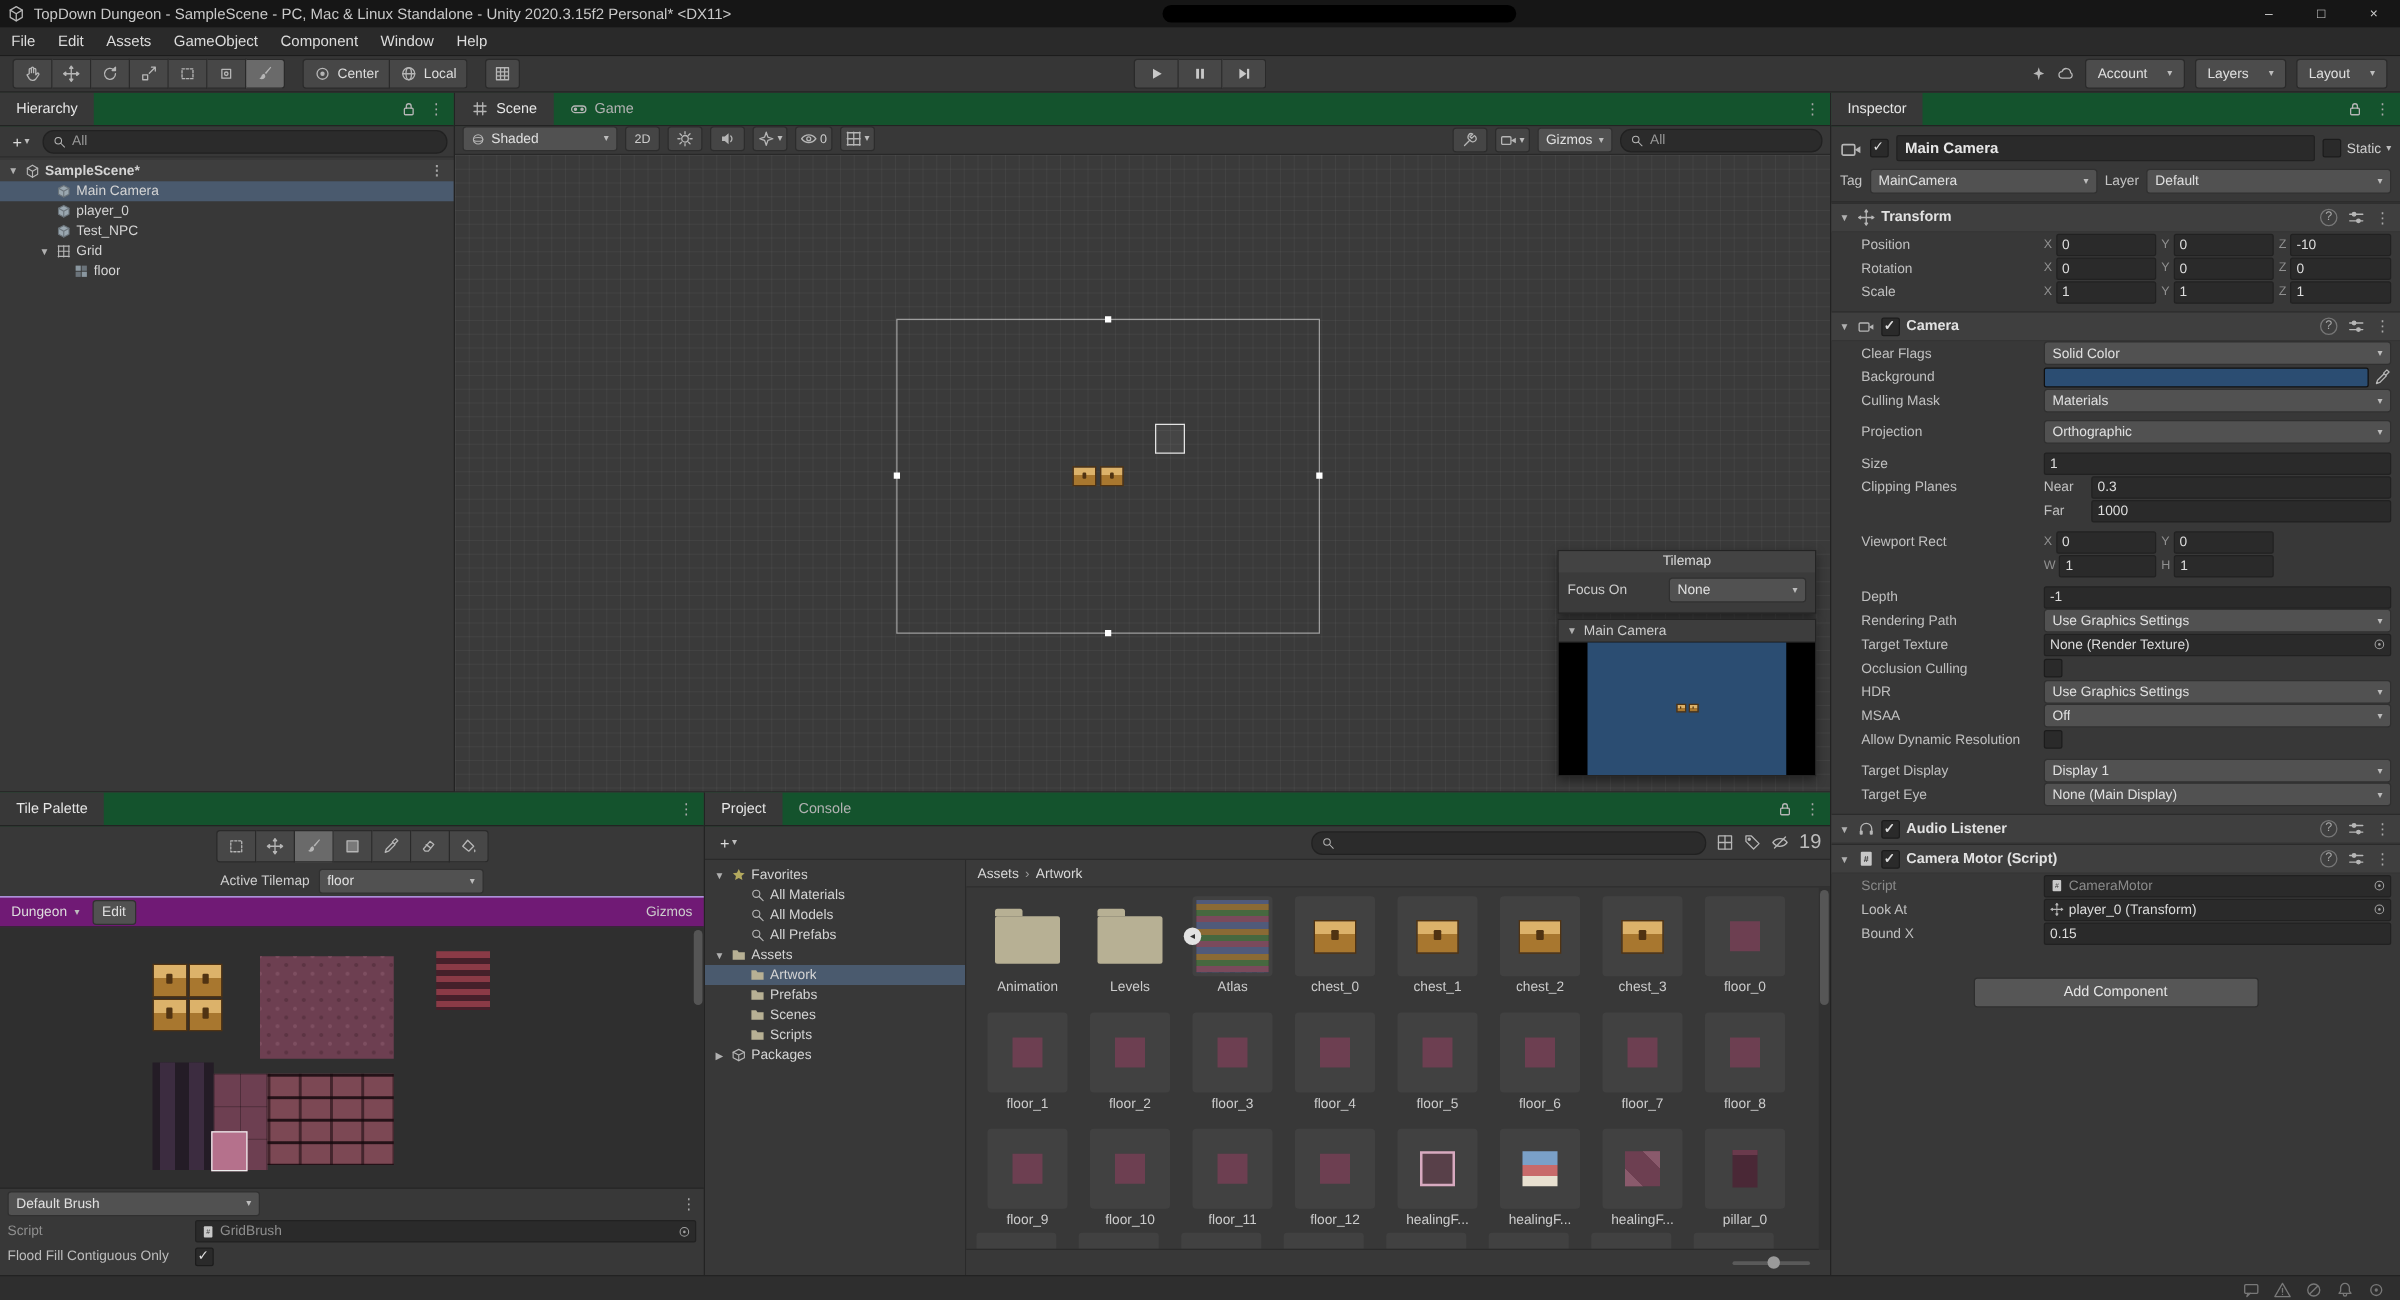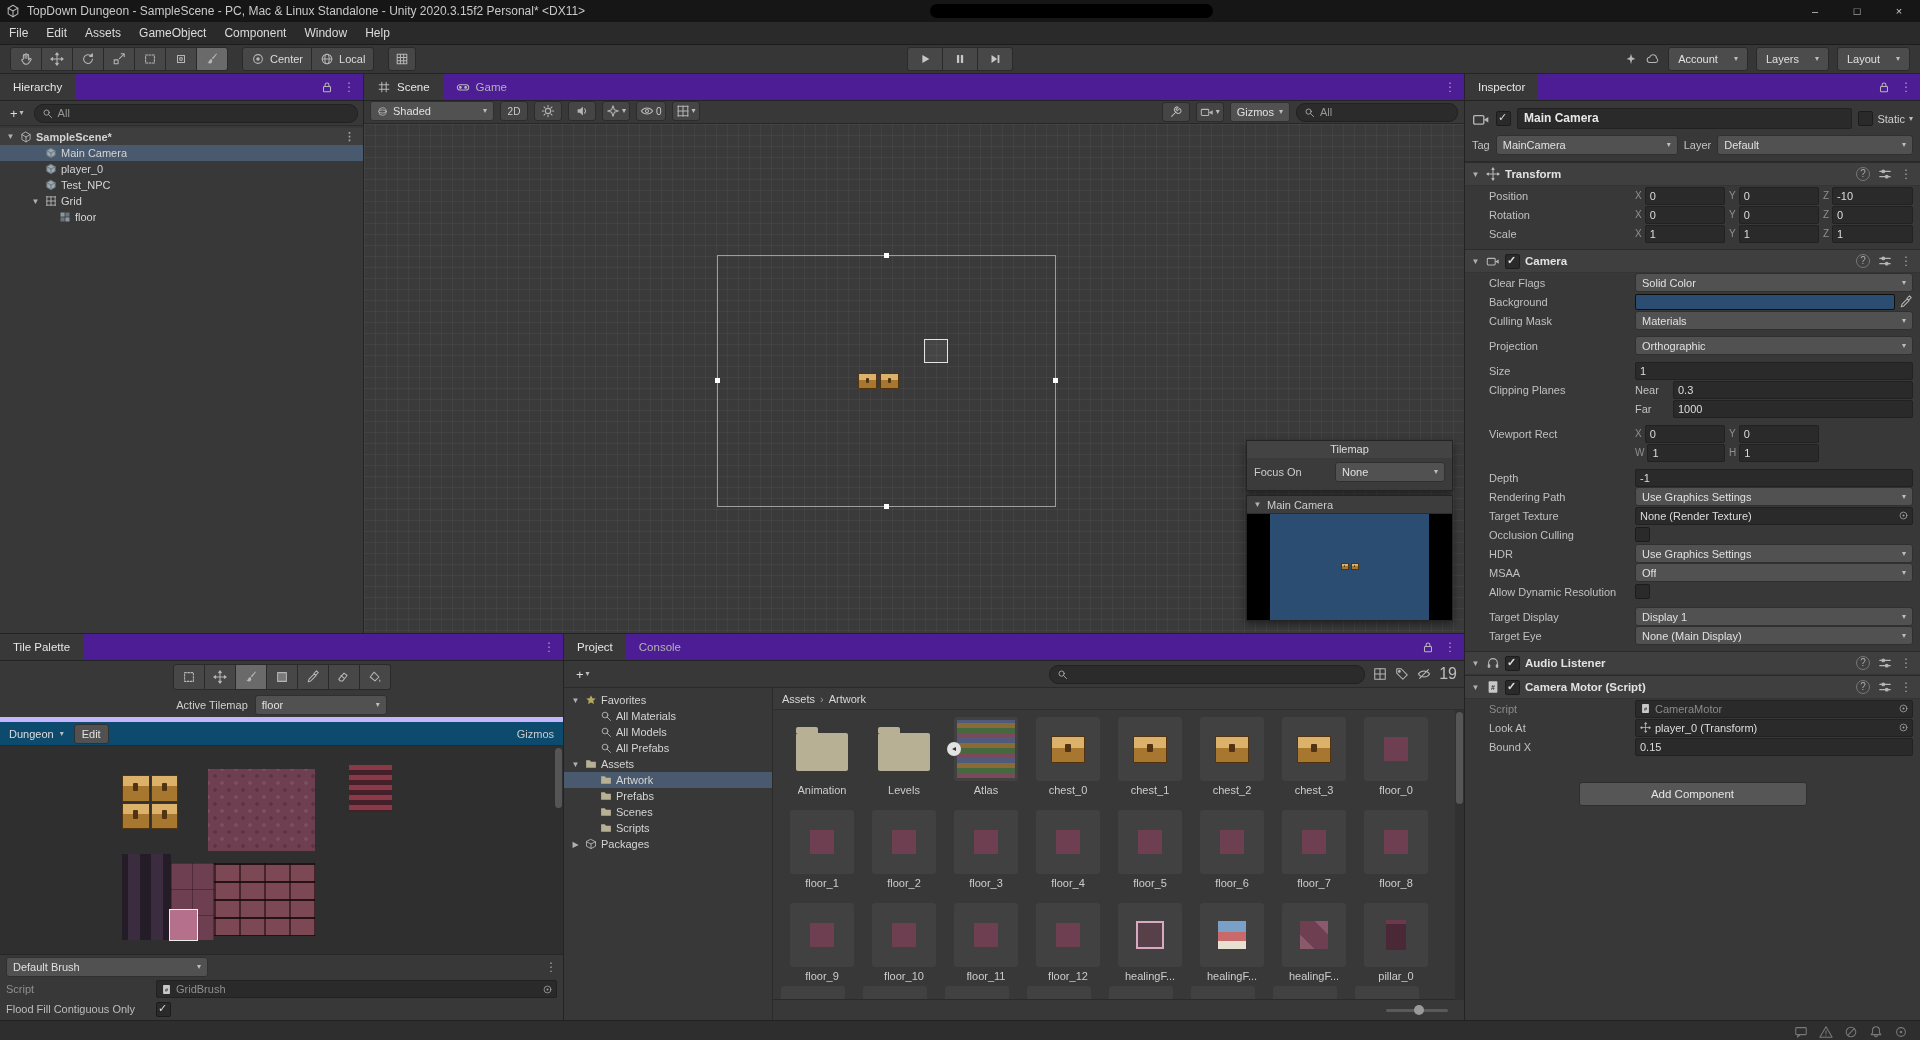--- a/index.html
+++ b/index.html
@@ -42,21 +42,21 @@
   .left-col{width:1464px;display:flex;flex-direction:column;min-width:0}
   .top-row{height:559px;display:flex;min-height:0}
   .bottom-row{flex:1;display:flex;min-height:0;border-top:1px solid #232323}
   .panel{display:flex;flex-direction:column;min-width:0;min-height:0;background:#383838}
   .hierarchy-panel{width:363px;border-right:1px solid #232323}
   .scene-panel{flex:1;min-width:0}
   .tp-panel{width:563px;border-right:1px solid #232323}
   .project-panel{flex:1;min-width:0}
   .inspector{width:455px;border-left:1px solid #232323;display:flex;flex-direction:column;background:#383838}
   
-  .panel-tabs{height:26px;background:#4c1d95;display:flex;align-items:stretch;border-bottom:1px solid #232323;flex:0 0 26px}
+  .panel-tabs{height:26px;background:#14532d;display:flex;align-items:stretch;border-bottom:1px solid #232323;flex:0 0 26px}
   .tab{padding:0 13px;display:flex;align-items:center;gap:6px;font-size:11.5px;color:#b2b2b2}
   .tab.active{background:#383838;color:#e6e6e6}
   .tabs-right{margin-left:auto;display:flex;align-items:center;gap:9px;padding-right:8px;color:#a5a5a5}
   
   .sdrop{background:#515151;border:1px solid #303030;border-radius:3px;height:18px;display:inline-flex;align-items:center;gap:5px;padding:0 6px;font-size:11px;color:#e0e0e0}
   .sdrop .darr{margin-left:auto}
   .sbtn{background:#515151;border:1px solid #303030;border-radius:3px;height:18px;display:inline-flex;align-items:center;gap:4px;padding:0 7px;font-size:11px;color:#e0e0e0}
   .searchbox{background:#2b2b2b;border:1px solid #212121;border-radius:9px;height:17px;display:flex;align-items:center;gap:5px;padding:0 7px;color:#979797;font-size:11px}
   .field{background:#2a2a2a;border:1px solid #212121;border-radius:2px;height:16px;line-height:16px;padding:0 4px;color:#dddddd;font-size:11px;white-space:nowrap;overflow:hidden}
   .checkbox{width:13px;height:13px;background:#2a2a2a;border:1px solid #1c1c1c;border-radius:2px;position:relative;flex:0 0 13px}
@@ -98,21 +98,21 @@
   .pv-chest{position:absolute;width:8px;height:7px}
   
   .tp-tools{height:32px;display:flex;justify-content:center;align-items:center;flex:0 0 32px}
   .tp-toolgroup{display:flex}
   .tp-tool{width:30px;height:24px;display:flex;align-items:center;justify-content:center;background:#474747;border:1px solid #2a2a2a;border-left-width:0}
   .tp-toolgroup .tp-tool:first-child{border-left-width:1px;border-radius:3px 0 0 3px}
   .tp-toolgroup .tp-tool:last-child{border-radius:0 3px 3px 0}
   .tp-tool.active{background:#6a6a6a}
   .tp-row1{height:24px;display:flex;justify-content:center;align-items:center;gap:7px;font-size:11px;flex:0 0 24px;color:#cfcfcf}
   .tp-row1 .sdrop{width:118px}
-  .tp-row2{height:23px;background:#0c4a6e;display:flex;align-items:center;padding:0 9px;gap:10px;font-size:11px;border-top:5px solid #c4b5fd;border-bottom:1px solid #282828;flex:0 0 23px}
+  .tp-row2{height:23px;background:#701a75;display:flex;align-items:center;padding:0 9px;gap:10px;font-size:11px;border-top:1px solid #c4b5fd;border-bottom:1px solid #282828;flex:0 0 23px}
   .flatdrop{display:flex;align-items:center;gap:6px;color:#dddddd}
   .tp-canvas{position:relative;height:208px;background:#2f2f2f;border-bottom:1px solid #262626;overflow:hidden;flex:0 0 208px}
   .tpb{position:absolute}
   .tp-chests{left:122px;top:29px;width:56px;height:54px;display:grid;grid-template-columns:1fr 1fr;grid-template-rows:1fr 1fr;gap:1px}
   .tp-floorblock{left:208px;top:23px;width:107px;height:82px;background-color:#6d3f51;
     background-image:radial-gradient(#5c3443 16%,transparent 17%),radial-gradient(#7d4e60 16%,transparent 17%);
     background-size:14px 14px;background-position:0 0,7px 7px}
   .tp-stairs{left:349px;top:19px;width:43px;height:47px;background:repeating-linear-gradient(180deg,#8a3a46 0 5px,#45202a 5px 10px)}
   .tp-pillars{left:122px;top:108px;width:49px;height:86px;background-color:#241c26;
     background-image:linear-gradient(90deg,transparent 0 6px,#3c2c40 6px 18px,transparent 18px 29px,#3c2c40 29px 41px,transparent 41px)}

